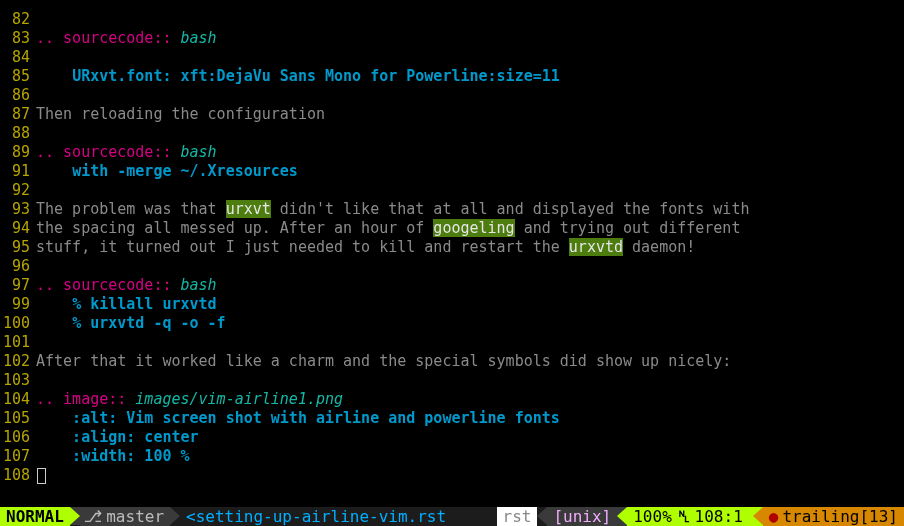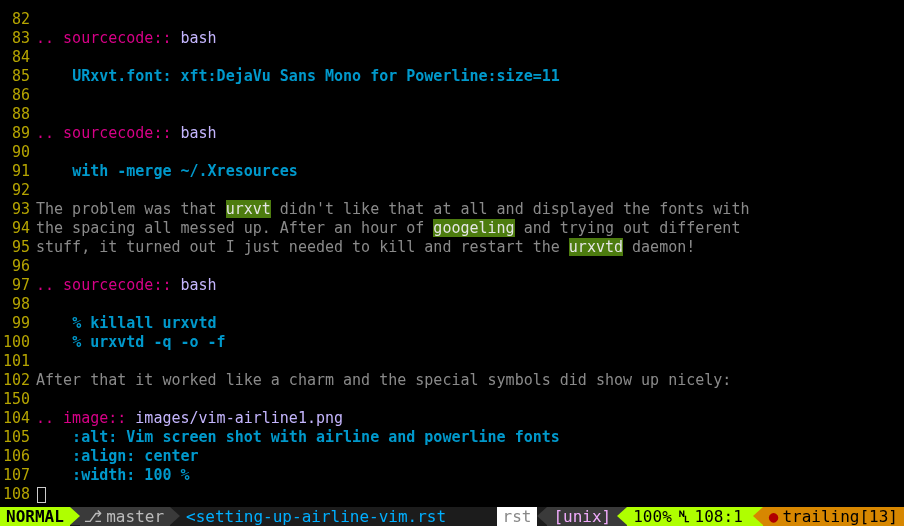--- a/index.html
+++ b/index.html
@@ -24,21 +24,21 @@
   .gutter {
     width: 36px;
     text-align: right;
     color: #b5a400;
     padding-right: 6px;
     flex-shrink: 0;
     user-select: none;
   }
   .content { flex: 1; color: #8a8a8a; }
   .dir { color: #d70087; }
-  .arg { color: #c4b5fd; }
+  .arg { color: #14b8a6; font-style: italic; }
   .code { color: #0099cc; font-weight: bold; }
   .txt { color: #8a8a8a; }
   .err {
     background: #4d7c0f;
     color: #e6e6e6;
   }
   .cursor {
     display: inline-block;
     width: 9px; height: 16px;
     border: 1px solid #ccc;
@@ -96,36 +96,35 @@
 </style>
 </head>
 <body>
 
 <div class="editor" id="editor">
     <div class="row"><span class="gutter">82</span><span class="content"></span></div>
     <div class="row"><span class="gutter">83</span><span class="content"><span class="dir">.. sourcecode:: </span><span class="arg">bash</span></span></div>
     <div class="row"><span class="gutter">84</span><span class="content"></span></div>
     <div class="row"><span class="gutter">85</span><span class="content">    <span class="code">URxvt.font: xft:DejaVu Sans Mono for Powerline:size=11</span></span></div>
     <div class="row"><span class="gutter">86</span><span class="content"></span></div>
+    <div class="row"><span class="gutter">87</span><span class="content"><span class="txt">Then reloading the configuration</span></span></div>
     <div class="row"><span class="gutter">88</span><span class="content"></span></div>
     <div class="row"><span class="gutter">89</span><span class="content"><span class="dir">.. sourcecode:: </span><span class="arg">bash</span></span></div>
-    <div class="row"><span class="gutter">90</span><span class="content"></span></div>
     <div class="row"><span class="gutter">91</span><span class="content">    <span class="code">with -merge ~/.Xresources</span></span></div>
     <div class="row"><span class="gutter">92</span><span class="content"></span></div>
     <div class="row"><span class="gutter">93</span><span class="content"><span class="txt">The problem was that </span><span class="err">urxvt</span><span class="txt"> didn't like that at all and displayed the fonts with</span></span></div>
     <div class="row"><span class="gutter">94</span><span class="content"><span class="txt">the spacing all messed up. After an hour of </span><span class="err">googeling</span><span class="txt"> and trying out different</span></span></div>
     <div class="row"><span class="gutter">95</span><span class="content"><span class="txt">stuff, it turned out I just needed to kill and restart the </span><span class="err">urxvtd</span><span class="txt"> daemon!</span></span></div>
     <div class="row"><span class="gutter">96</span><span class="content"></span></div>
     <div class="row"><span class="gutter">97</span><span class="content"><span class="dir">.. sourcecode:: </span><span class="arg">bash</span></span></div>
-    <div class="row"><span class="gutter">98</span><span class="content"></span></div>
     <div class="row"><span class="gutter">99</span><span class="content">    <span class="code">% killall urxvtd</span></span></div>
     <div class="row"><span class="gutter">100</span><span class="content">    <span class="code">% urxvtd -q -o -f</span></span></div>
     <div class="row"><span class="gutter">101</span><span class="content"></span></div>
     <div class="row"><span class="gutter">102</span><span class="content"><span class="txt">After that it worked like a charm and the special symbols did show up nicely:</span></span></div>
-    <div class="row"><span class="gutter">150</span><span class="content"></span></div>
+    <div class="row"><span class="gutter">103</span><span class="content"></span></div>
     <div class="row"><span class="gutter">104</span><span class="content"><span class="dir">.. image:: </span><span class="arg">images/vim-airline1.png</span></span></div>
     <div class="row"><span class="gutter">105</span><span class="content"><span class="code">    :alt: Vim screen shot with airline and powerline fonts</span></span></div>
     <div class="row"><span class="gutter">106</span><span class="content"><span class="code">    :align: center</span></span></div>
     <div class="row"><span class="gutter">107</span><span class="content"><span class="code">    :width: 100 %</span></span></div>
     <div class="row"><span class="gutter">108</span><span class="content"><span class="cursor"></span></span></div>
   </div>
 
 <div class="status">
   <span class="seg seg-mode">
     <span>NORMAL</span>

